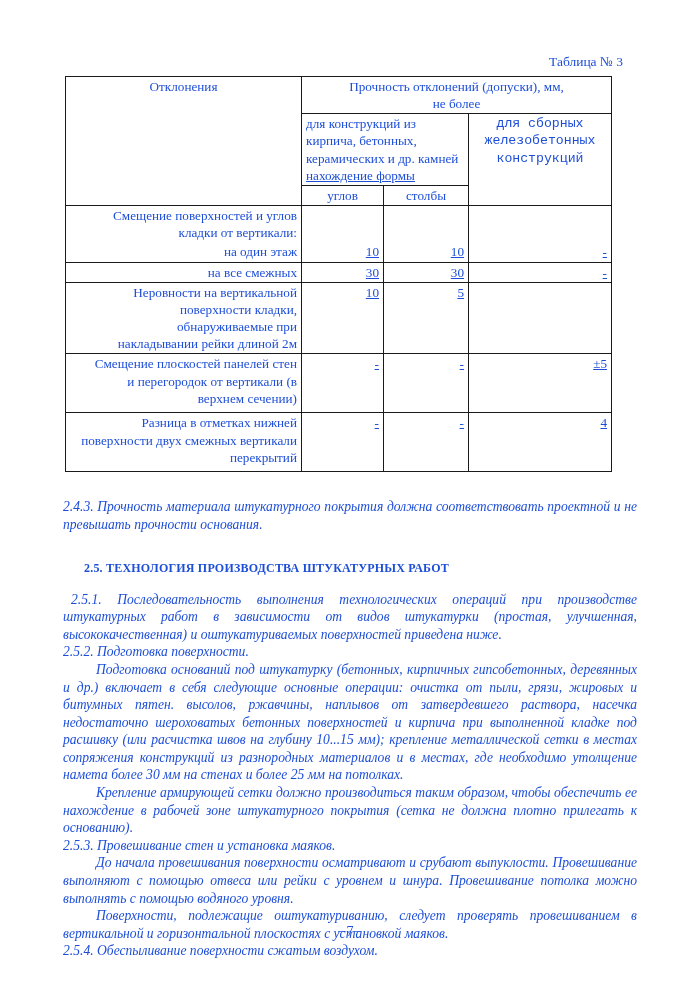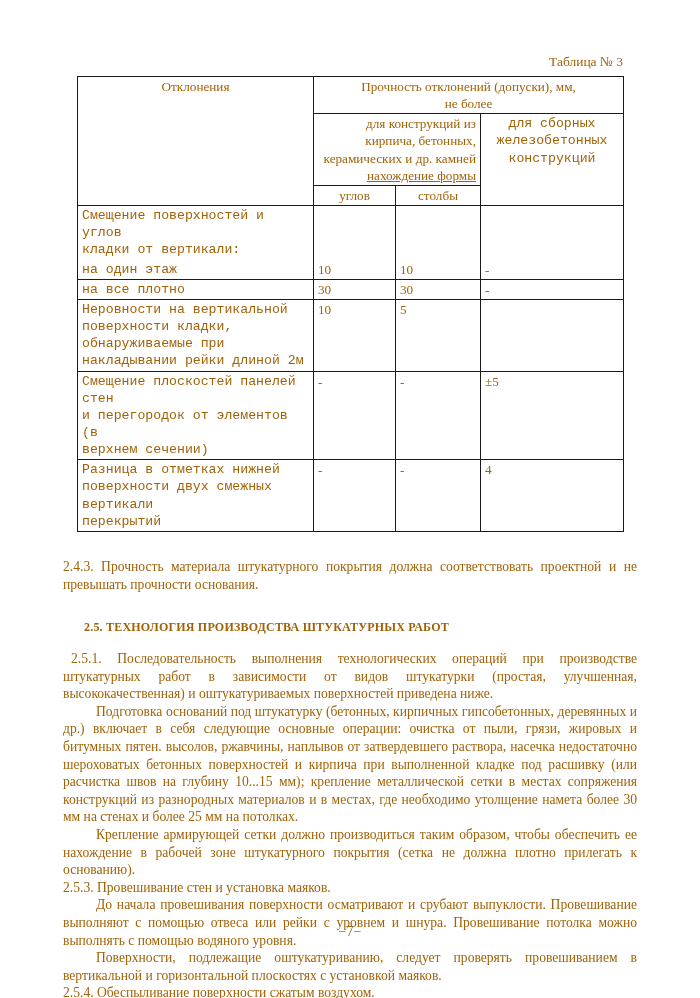--- a/index.html
+++ b/index.html
@@ -9,83 +9,85 @@
   }
   .page {
     position: relative;
     width: 700px;
     height: 998px;
     margin: 0 auto;
     background: #ffffff;
     box-sizing: border-box;
     padding: 54px 63px 0 63px;
     font-family: "Liberation Serif", "DejaVu Serif", serif;
-    color: #a16207;
+    color: #1d4ed8;
     overflow: hidden;
   }
   .table-caption {
     text-align: right;
     font-size: 13.5px;
     margin: 0 14px 6px 0;
   }
   table.dev {
     border-collapse: collapse;
     table-layout: fixed;
     width: 546px;
-    margin-left: 14px;
+    margin-left: 2px;
     font-size: 13.2px;
     line-height: 1.3;
   }
   table.dev th, table.dev td {
     border: 1px solid #1a1a1a;
     padding: 1px 4px;
     font-weight: normal;
     vertical-align: top;
     overflow: hidden;
   }
   .ml { white-space: pre-line; }
   th.corner {
     text-align: center;
     vertical-align: top;
     padding-top: 14px;
   }
   th.top-h { text-align: center; }
   th.masonry {
-    text-align: right;
+    text-align: left;
     border-bottom: none;
     padding-top: 3px;
   }
   th.masonry .u { text-decoration: underline; }
   th.precast {
     text-align: center;
     vertical-align: top;
     padding-top: 3px;
     font-family: Liberation Mono, monospace;
   }
   th.sub {
     text-align: center;
     border-top: none;
     padding-bottom: 3px;
   }
-  td.lab { text-align: left; font-family: Liberation Mono, monospace; }
+  td.lab { text-align: right; }
   td.val {
-    text-align: left;
+    text-align: right;
     vertical-align: bottom;
+    text-decoration: underline;
   }
   td.vm { vertical-align: middle; }
   .nb { border-bottom: none !important; }
   .nt { border-top: none !important; }
   .rb td, .rc td, .rd td { height: 56px; }
   .ra1 td { height: 34px; }
 
   .text-block { margin-top: 26px; }
   p {
     margin: 0;
     font-size: 13.6px;
     line-height: 17.6px;
+    font-style: italic;
   }
   .just { text-align: justify; }
   .ind { text-indent: 33px; }
   .ind-sm { text-indent: 8px; }
   .heading {
     font-size: 12px;
     font-weight: bold;
     margin: 27px 0 15px 21px;
     letter-spacing: 0.2px;
   }
@@ -138,39 +140,39 @@
         <td class="nb"></td>
         <td class="nb"></td>
       </tr>
       <tr class="ra2">
         <td class="lab nt">на один этаж</td>
         <td class="val nt">10</td>
         <td class="val nt">10</td>
         <td class="val nt">-</td>
       </tr>
       <tr class="ra3">
-        <td class="lab nt">на все плотно</td>
+        <td class="lab nt">на все смежных</td>
         <td class="val nt">30</td>
         <td class="val nt">30</td>
         <td class="val nt">-</td>
       </tr>
 
       <tr class="rb">
         <td class="lab ml">Неровности на вертикальной
 поверхности кладки,
 обнаруживаемые при
 накладывании рейки длиной 2м</td>
         <td class="val">10</td>
         <td class="val">5</td>
         <td class="val"></td>
       </tr>
 
       <tr class="rc">
         <td class="lab ml">Смещение плоскостей панелей стен
-и перегородок от элементов (в
+и перегородок от вертикали (в
 верхнем сечении)</td>
         <td class="val">-</td>
         <td class="val">-</td>
         <td class="val">±5</td>
       </tr>
 
       <tr class="rd">
         <td class="lab ml">Разница в отметках нижней
 поверхности двух смежных вертикали
 перекрытий</td>
@@ -178,20 +180,21 @@
         <td class="val vm">-</td>
         <td class="val vm">4</td>
       </tr>
     </tbody>
   </table>
 
   <div class="text-block">
     <p class="just">2.4.3. Прочность материала штукатурного покрытия должна соответствовать проектной и не превышать прочности основания.</p>
     <h3 class="heading">2.5. ТЕХНОЛОГИЯ ПРОИЗВОДСТВА ШТУКАТУРНЫХ РАБОТ</h3>
     <p class="just ind-sm">2.5.1. Последовательность выполнения технологических операций при производстве штукатурных работ в зависимости от видов штукатурки (простая, улучшенная, высококачественная) и оштукатуриваемых поверхностей приведена ниже.</p>
+    <p>2.5.2. Подготовка поверхности.</p>
     <p class="just ind">Подготовка оснований под штукатурку (бетонных, кирпичных гипсобетонных, деревянных и др.) включает в себя следующие основные операции: очистка от пыли, грязи, жировых и битумных пятен. высолов, ржавчины, наплывов от затвердевшего раствора, насечка недостаточно шероховатых бетонных поверхностей и кирпича при выполненной кладке под расшивку (или расчистка швов на глубину 10...15 мм); крепление металлической сетки в местах сопряжения конструкций из разнородных материалов и в местах, где необходимо утолщение намета более 30 мм на стенах и более 25 мм на потолках.</p>
     <p class="just ind">Крепление армирующей сетки должно производиться таким образом, чтобы обеспечить ее нахождение в рабочей зоне штукатурного покрытия  (сетка не должна плотно прилегать к основанию).</p>
     <p>2.5.3. Провешивание стен и установка маяков.</p>
     <p class="just ind">До начала провешивания поверхности осматривают и срубают выпуклости. Провешивание выполняют с помощью отвеса или рейки с уровнем и шнура. Провешивание потолка можно выполнять с помощью водяного уровня.</p>
     <p class="just ind">Поверхности, подлежащие оштукатуриванию, следует проверять провешиванием в вертикальной и горизонтальной плоскостях с установкой маяков.</p>
     <p>2.5.4. Обеспыливание поверхности сжатым воздухом.</p>
   </div>
 
   <div class="page-number">−7−</div>
 

